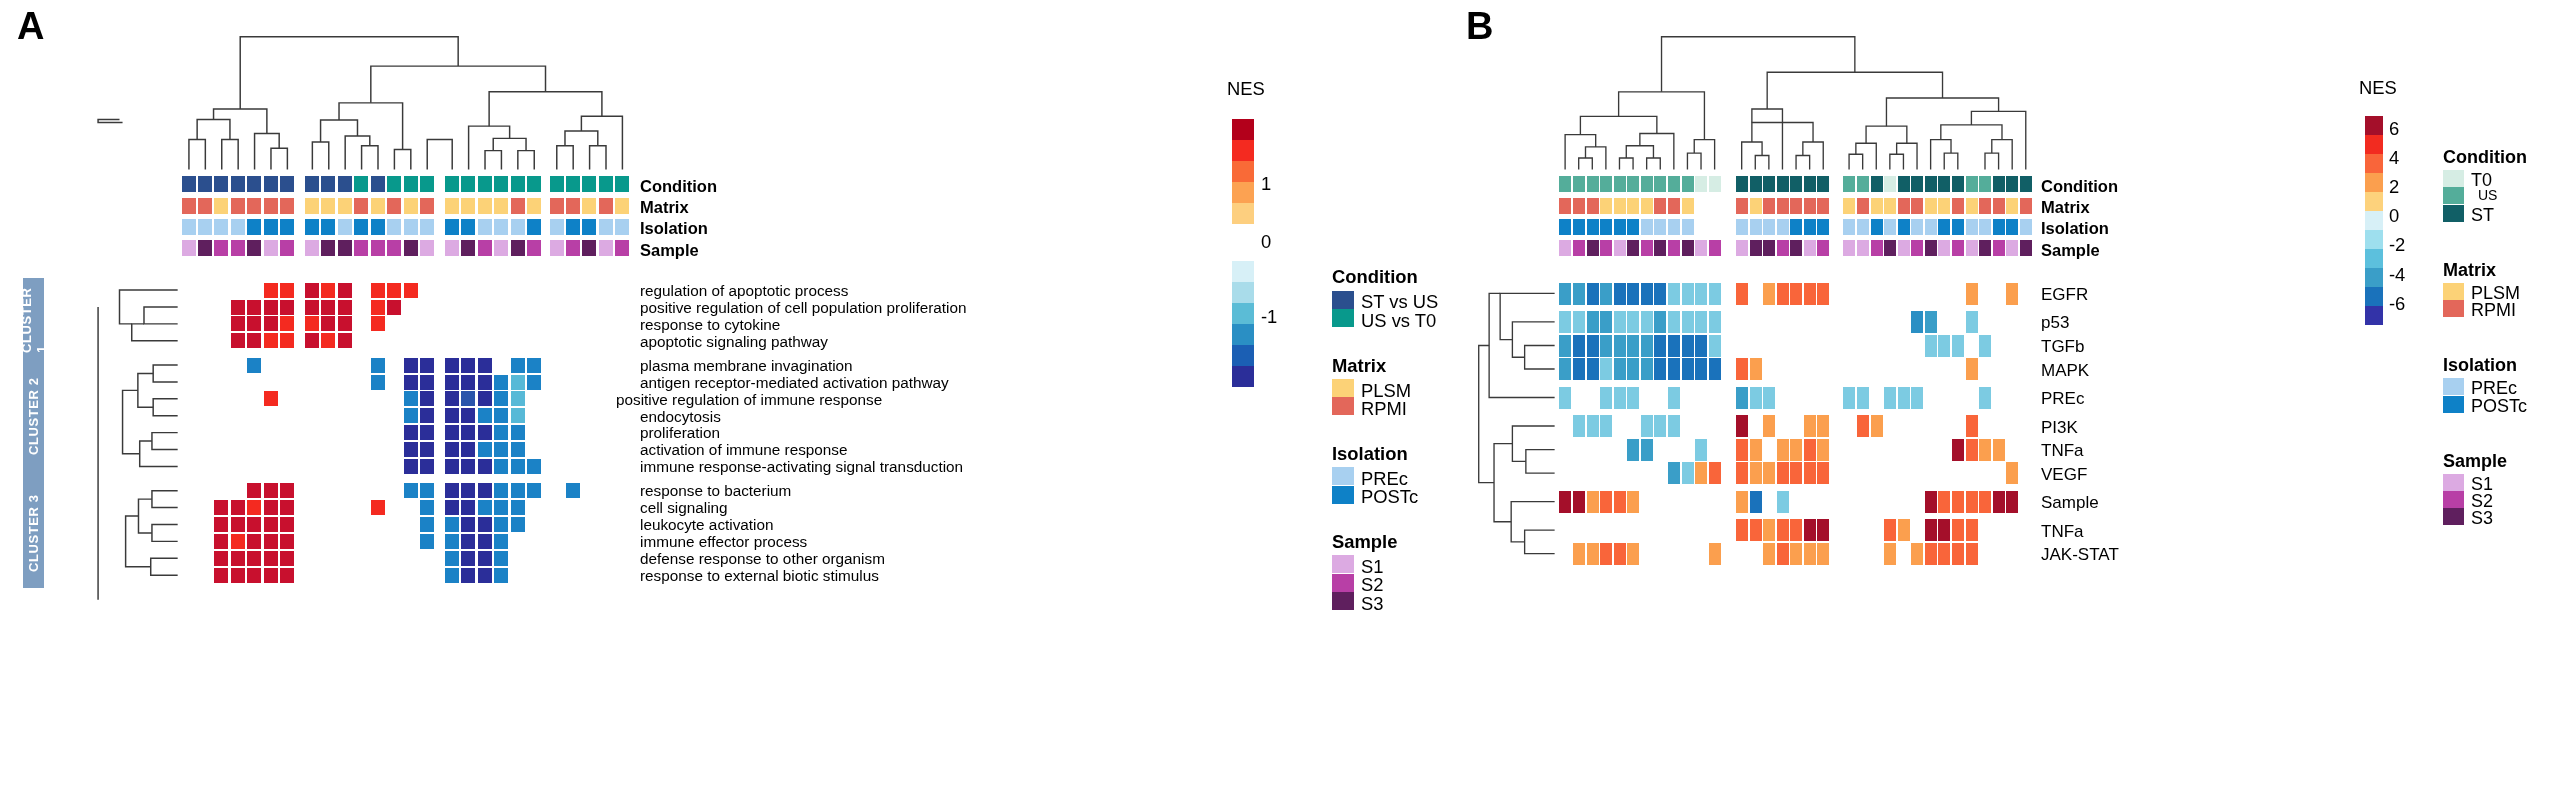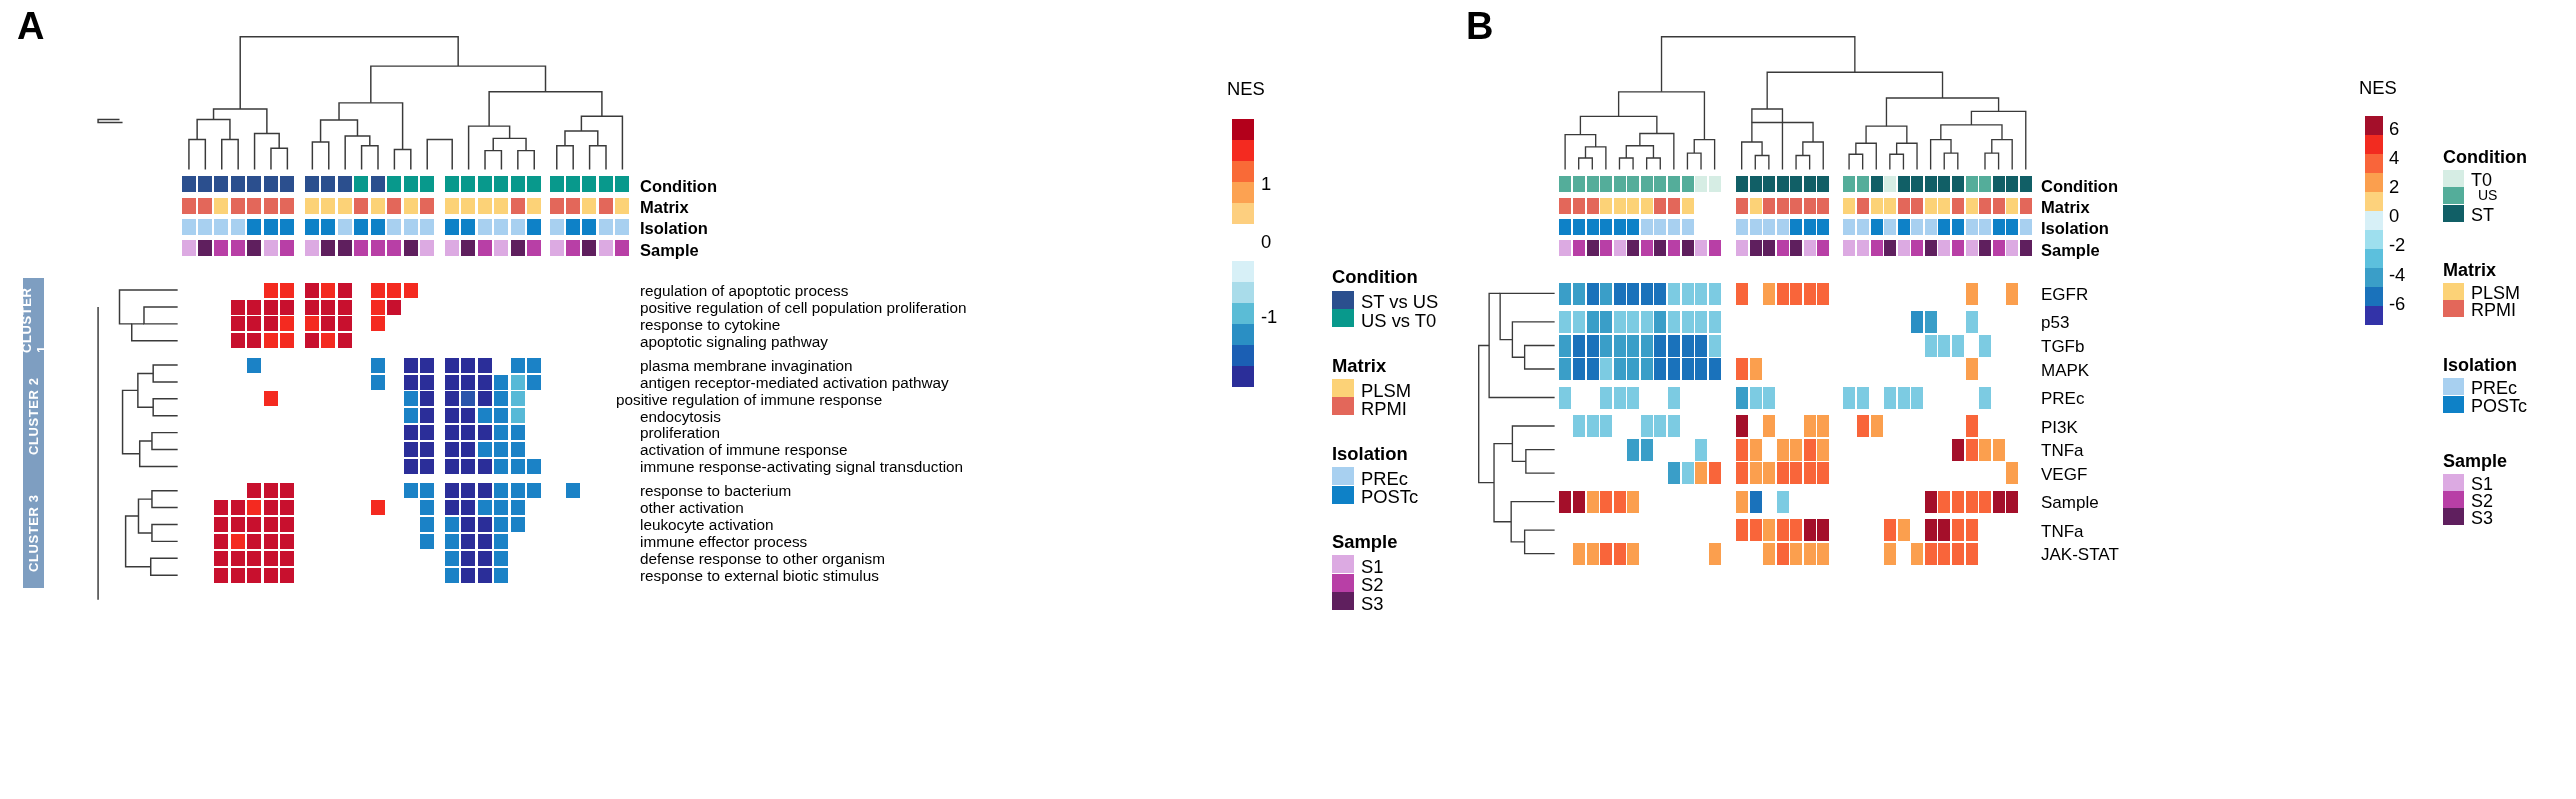--- a/index.html
+++ b/index.html
@@ -284,21 +284,21 @@
     <div class="hcell" style="left: 246px; top: 499px; width: 16.4px; height: 17px; background: rgb(244, 42, 32);"></div>
     <div class="hcell" style="left: 263px; top: 499px; width: 16.4px; height: 17px; background: rgb(200, 16, 46);"></div>
     <div class="hcell" style="left: 279px; top: 499px; width: 16.4px; height: 17px; background: rgb(200, 16, 46);"></div>
     <div class="hcell" style="left: 370px; top: 499px; width: 16.4px; height: 17px; background: rgb(244, 42, 32);"></div>
     <div class="hcell" style="left: 419px; top: 499px; width: 16.4px; height: 17px; background: rgb(27, 130, 198);"></div>
     <div class="hcell" style="left: 444px; top: 499px; width: 16.4px; height: 17px; background: rgb(43, 46, 153);"></div>
     <div class="hcell" style="left: 460px; top: 499px; width: 16.4px; height: 17px; background: rgb(43, 46, 153);"></div>
     <div class="hcell" style="left: 477px; top: 499px; width: 16.4px; height: 17px; background: rgb(27, 130, 198);"></div>
     <div class="hcell" style="left: 493px; top: 499px; width: 16.4px; height: 17px; background: rgb(27, 130, 198);"></div>
     <div class="hcell" style="left: 510px; top: 499px; width: 16.4px; height: 17px; background: rgb(27, 130, 198);"></div>
-    <div class="rowlabel" style="left: 640px; top: 500px;">other activation</div>
+    <div class="rowlabel" style="left: 640px; top: 500px;">cell signaling</div>
     <div class="hcell" style="left: 213px; top: 516px; width: 16.4px; height: 17px; background: rgb(200, 16, 46);"></div>
     <div class="hcell" style="left: 230px; top: 516px; width: 16.4px; height: 17px; background: rgb(200, 16, 46);"></div>
     <div class="hcell" style="left: 246px; top: 516px; width: 16.4px; height: 17px; background: rgb(200, 16, 46);"></div>
     <div class="hcell" style="left: 263px; top: 516px; width: 16.4px; height: 17px; background: rgb(200, 16, 46);"></div>
     <div class="hcell" style="left: 279px; top: 516px; width: 16.4px; height: 17px; background: rgb(200, 16, 46);"></div>
     <div class="hcell" style="left: 419px; top: 516px; width: 16.4px; height: 17px; background: rgb(27, 130, 198);"></div>
     <div class="hcell" style="left: 444px; top: 516px; width: 16.4px; height: 17px; background: rgb(27, 130, 198);"></div>
     <div class="hcell" style="left: 460px; top: 516px; width: 16.4px; height: 17px; background: rgb(43, 46, 153);"></div>
     <div class="hcell" style="left: 477px; top: 516px; width: 16.4px; height: 17px; background: rgb(43, 46, 153);"></div>
     <div class="hcell" style="left: 493px; top: 516px; width: 16.4px; height: 17px; background: rgb(27, 130, 198);"></div>

